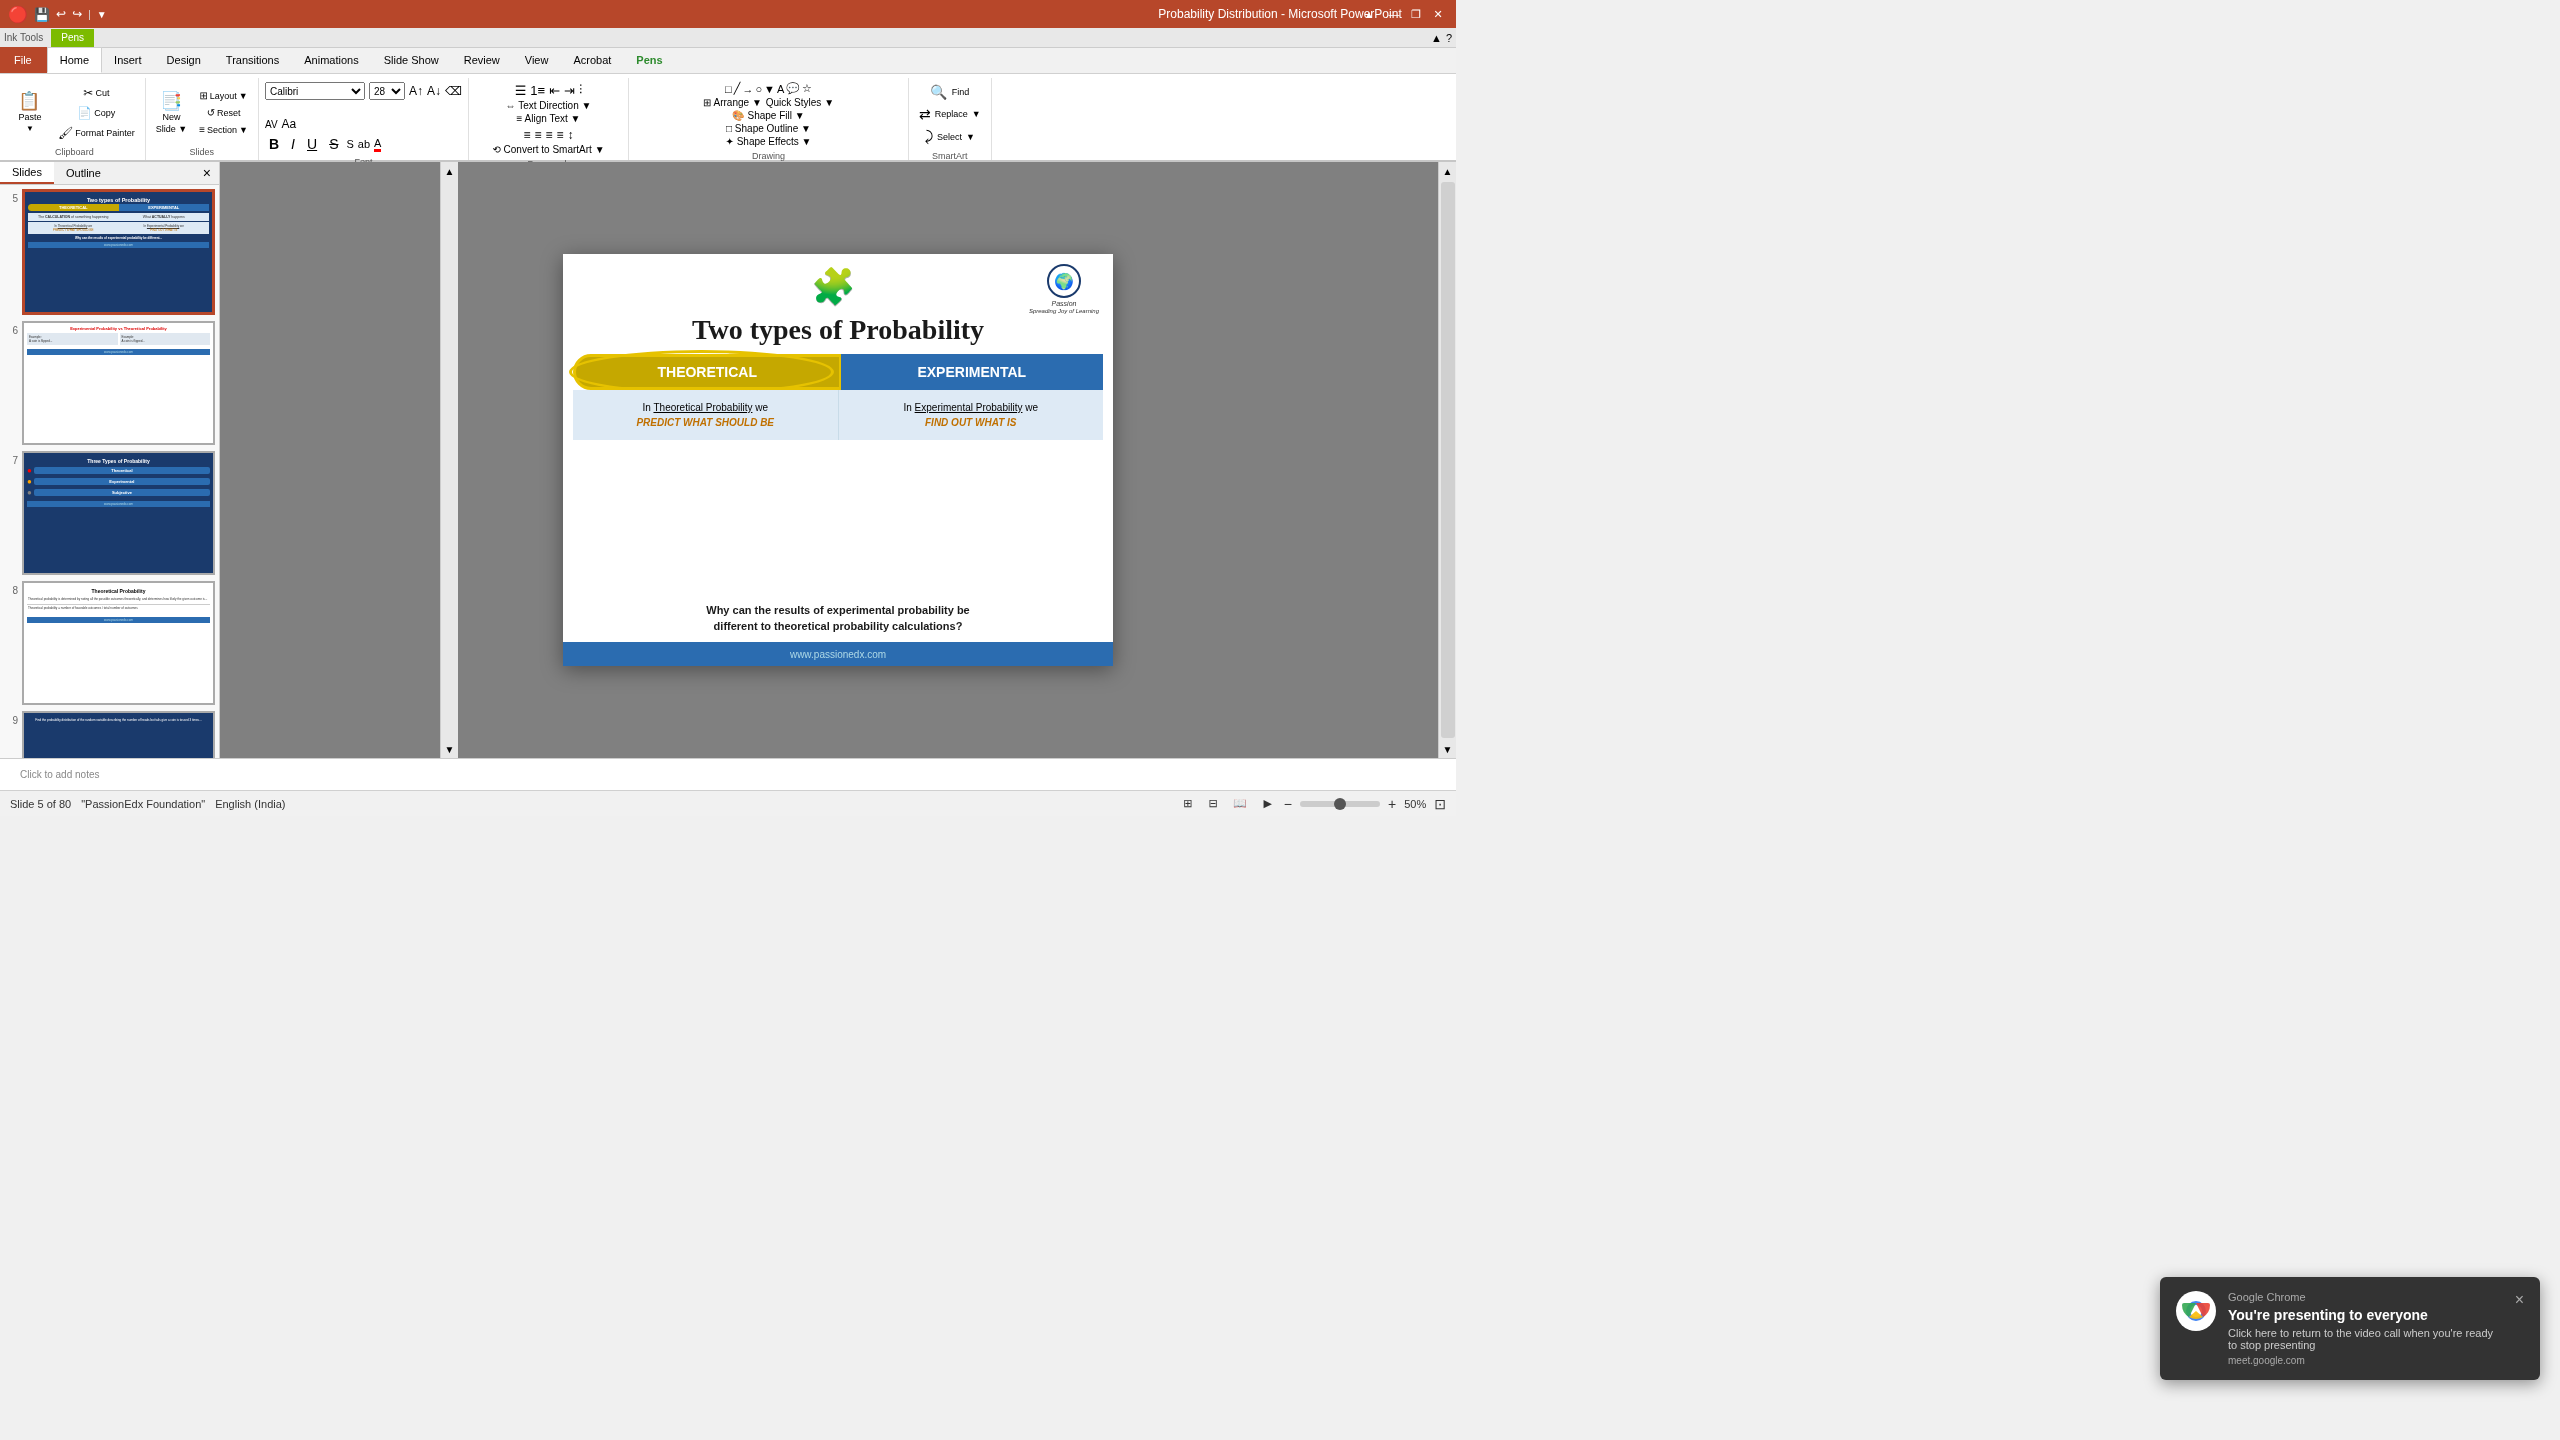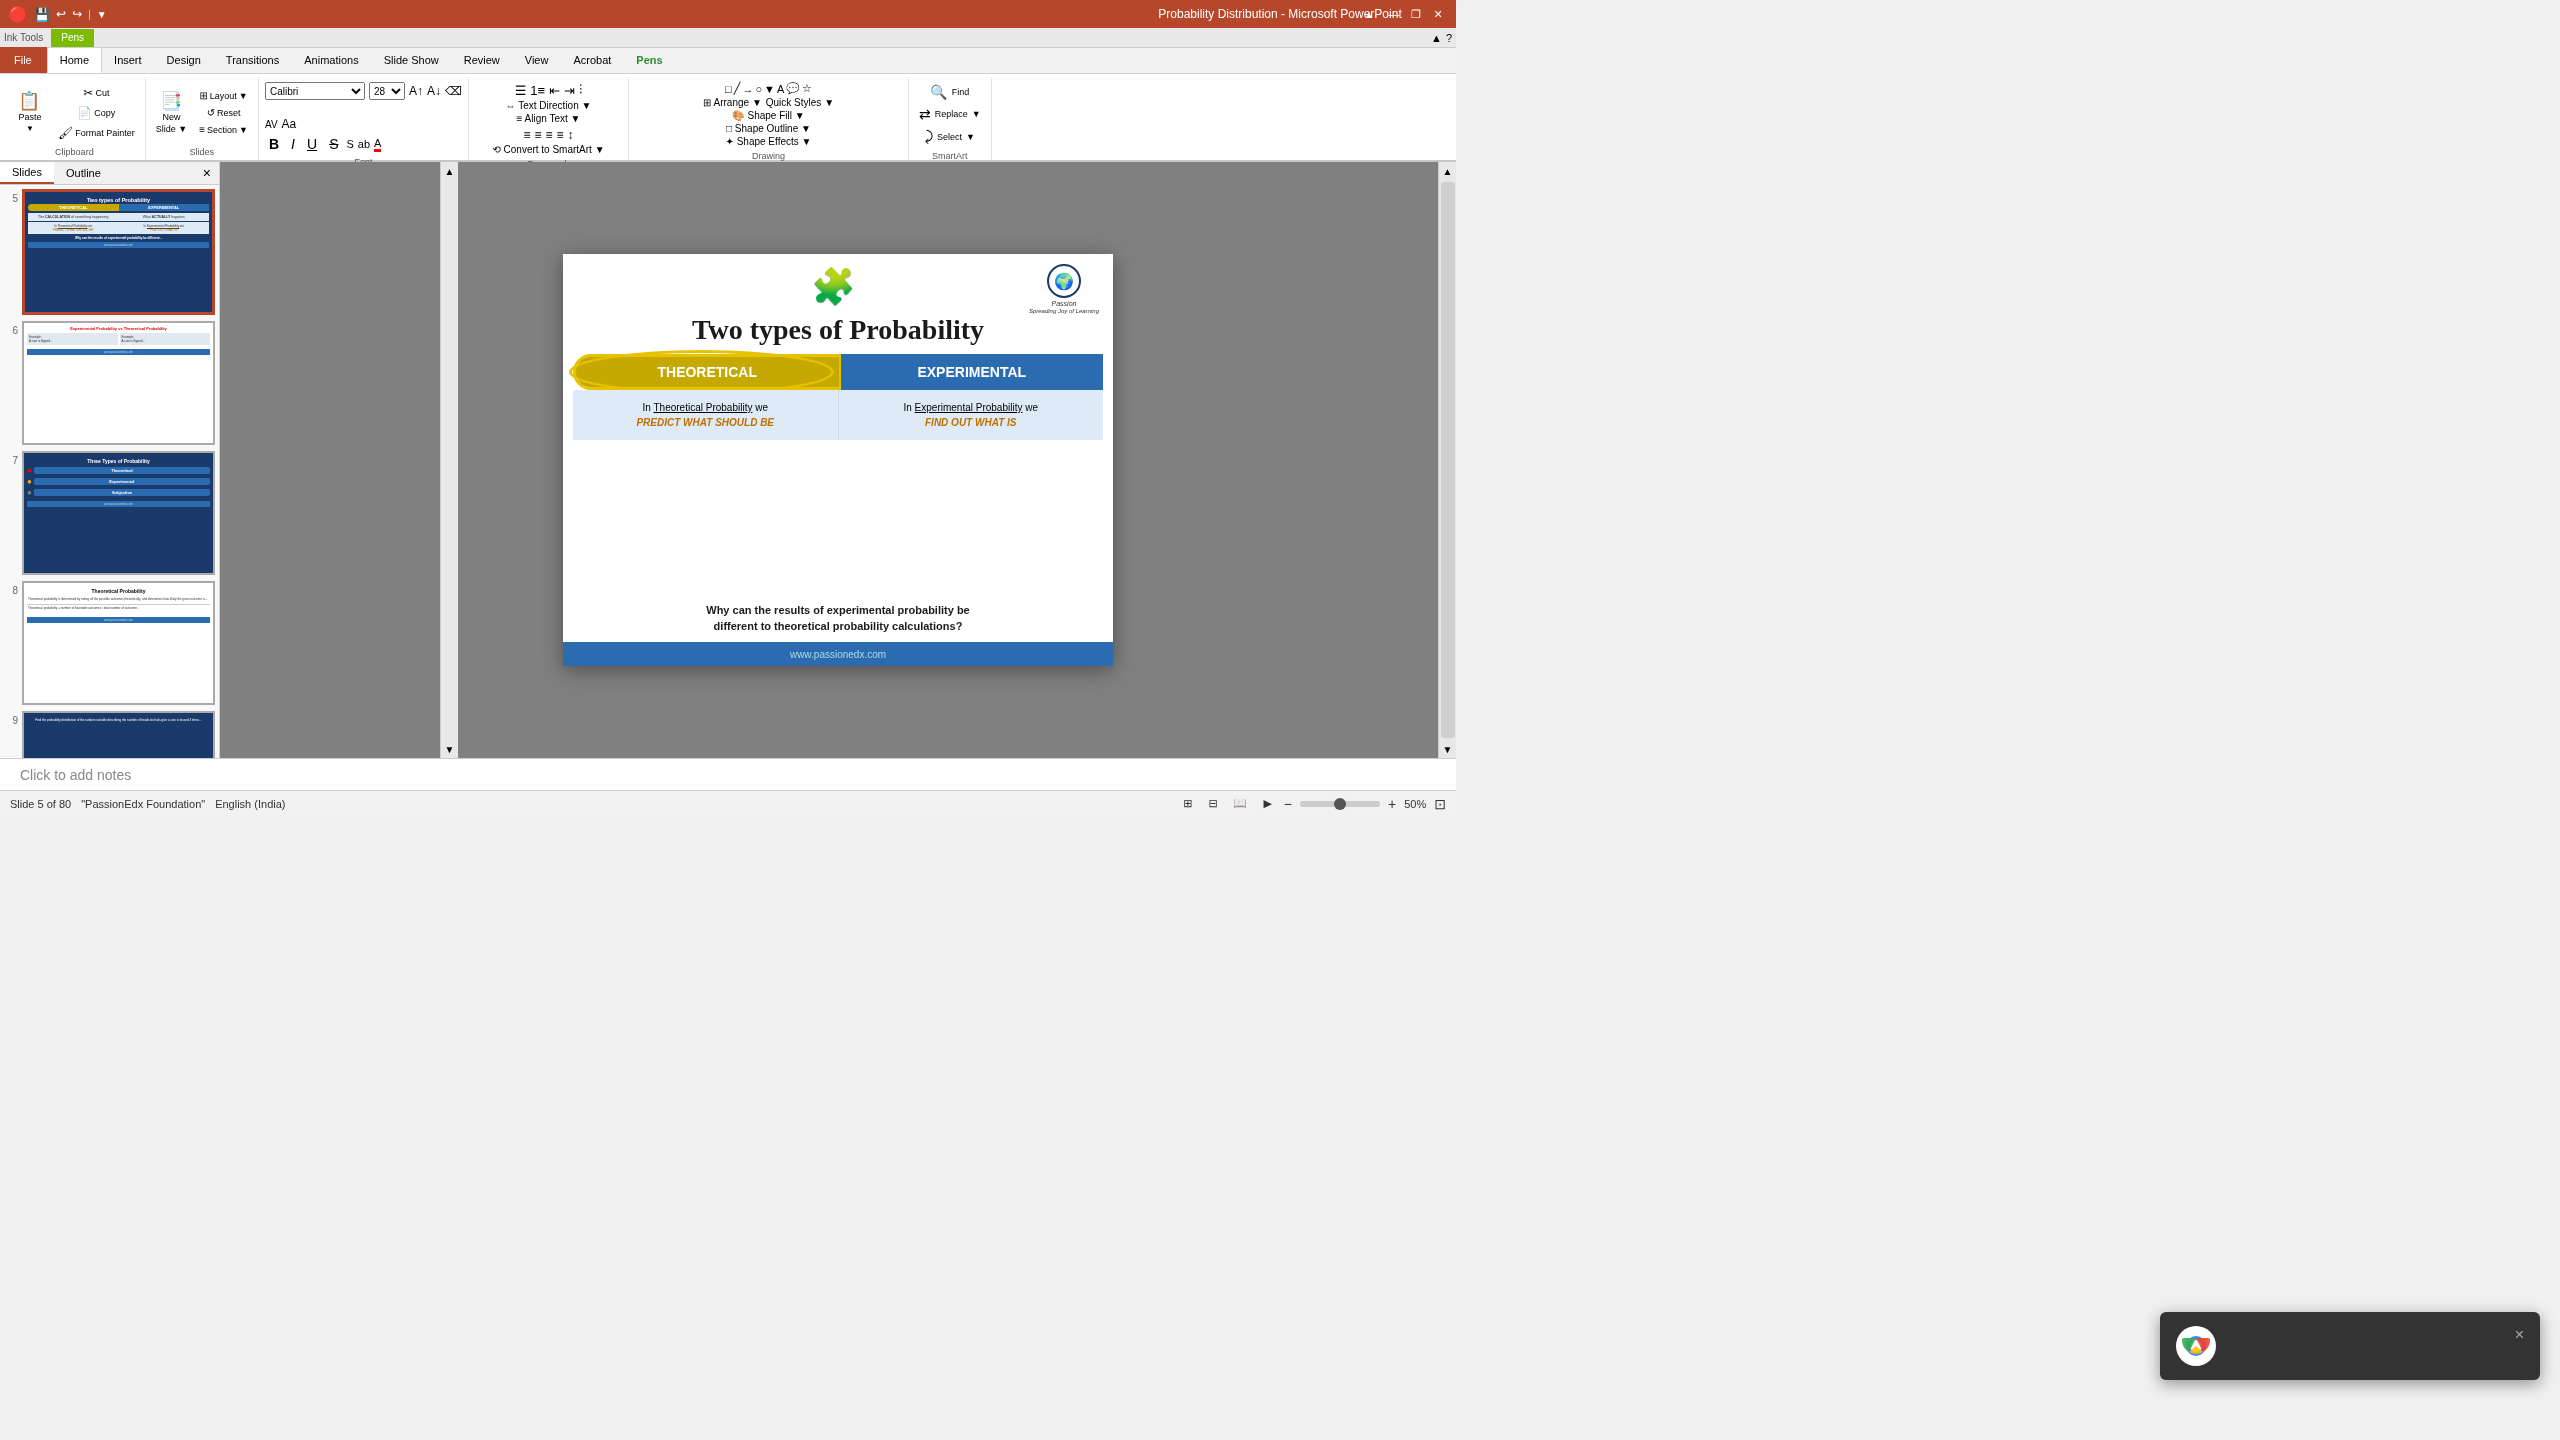--- a/index.html
+++ b/index.html
@@ -336,21 +336,21 @@
     }
 
     
     #notes-area {
       height: 32px;
       background: white;
       border-top: 1px solid #ccc;
       display: flex;
       align-items: center;
       padding: 0 20px;
-      font-size: 14px;
+      font-size: 10px;
       color: #888;
     }
 
     
     #status-bar {
       height: 26px;
       background: #f1f1f1;
       border-top: 1px solid #d0d0d0;
       display: flex;
       align-items: center;
@@ -807,14 +807,21 @@
   <div class="chrome-icon">
     <svg width="28" height="28" viewBox="0 0 28 28">
       <circle cx="14" cy="14" r="14" fill="white"></circle>
       <circle cx="14" cy="14" r="8" fill="none" stroke="#4285f4" stroke-width="4"></circle>
       <circle cx="14" cy="14" r="4" fill="white"></circle>
       <path d="M14 6 L26 6 Q28 6 28 8 A14 14 0 0 1 21 20 Z" fill="#ea4335" opacity="0.9"></path>
       <path d="M14 6 L2 6 Q0 6 0 8 A14 14 0 0 0 7 20 Z" fill="#34a853" opacity="0.9"></path>
       <path d="M7 20 A14 14 0 0 0 21 20 L14 14 Z" fill="#fbbc05" opacity="0.9"></path>
     </svg>
   </div>
+  <div class="notif-content">
+    <div class="notif-title">Google Chrome</div>
+    <div class="notif-heading">You're presenting to everyone</div>
+    <div class="notif-text">Click here to return to the video call
+when you're ready to stop presenting</div>
+    <div class="notif-url">meet.google.com</div>
+  </div>
   <div class="close-notif">×</div>
 </div>
 
 </body></html>

